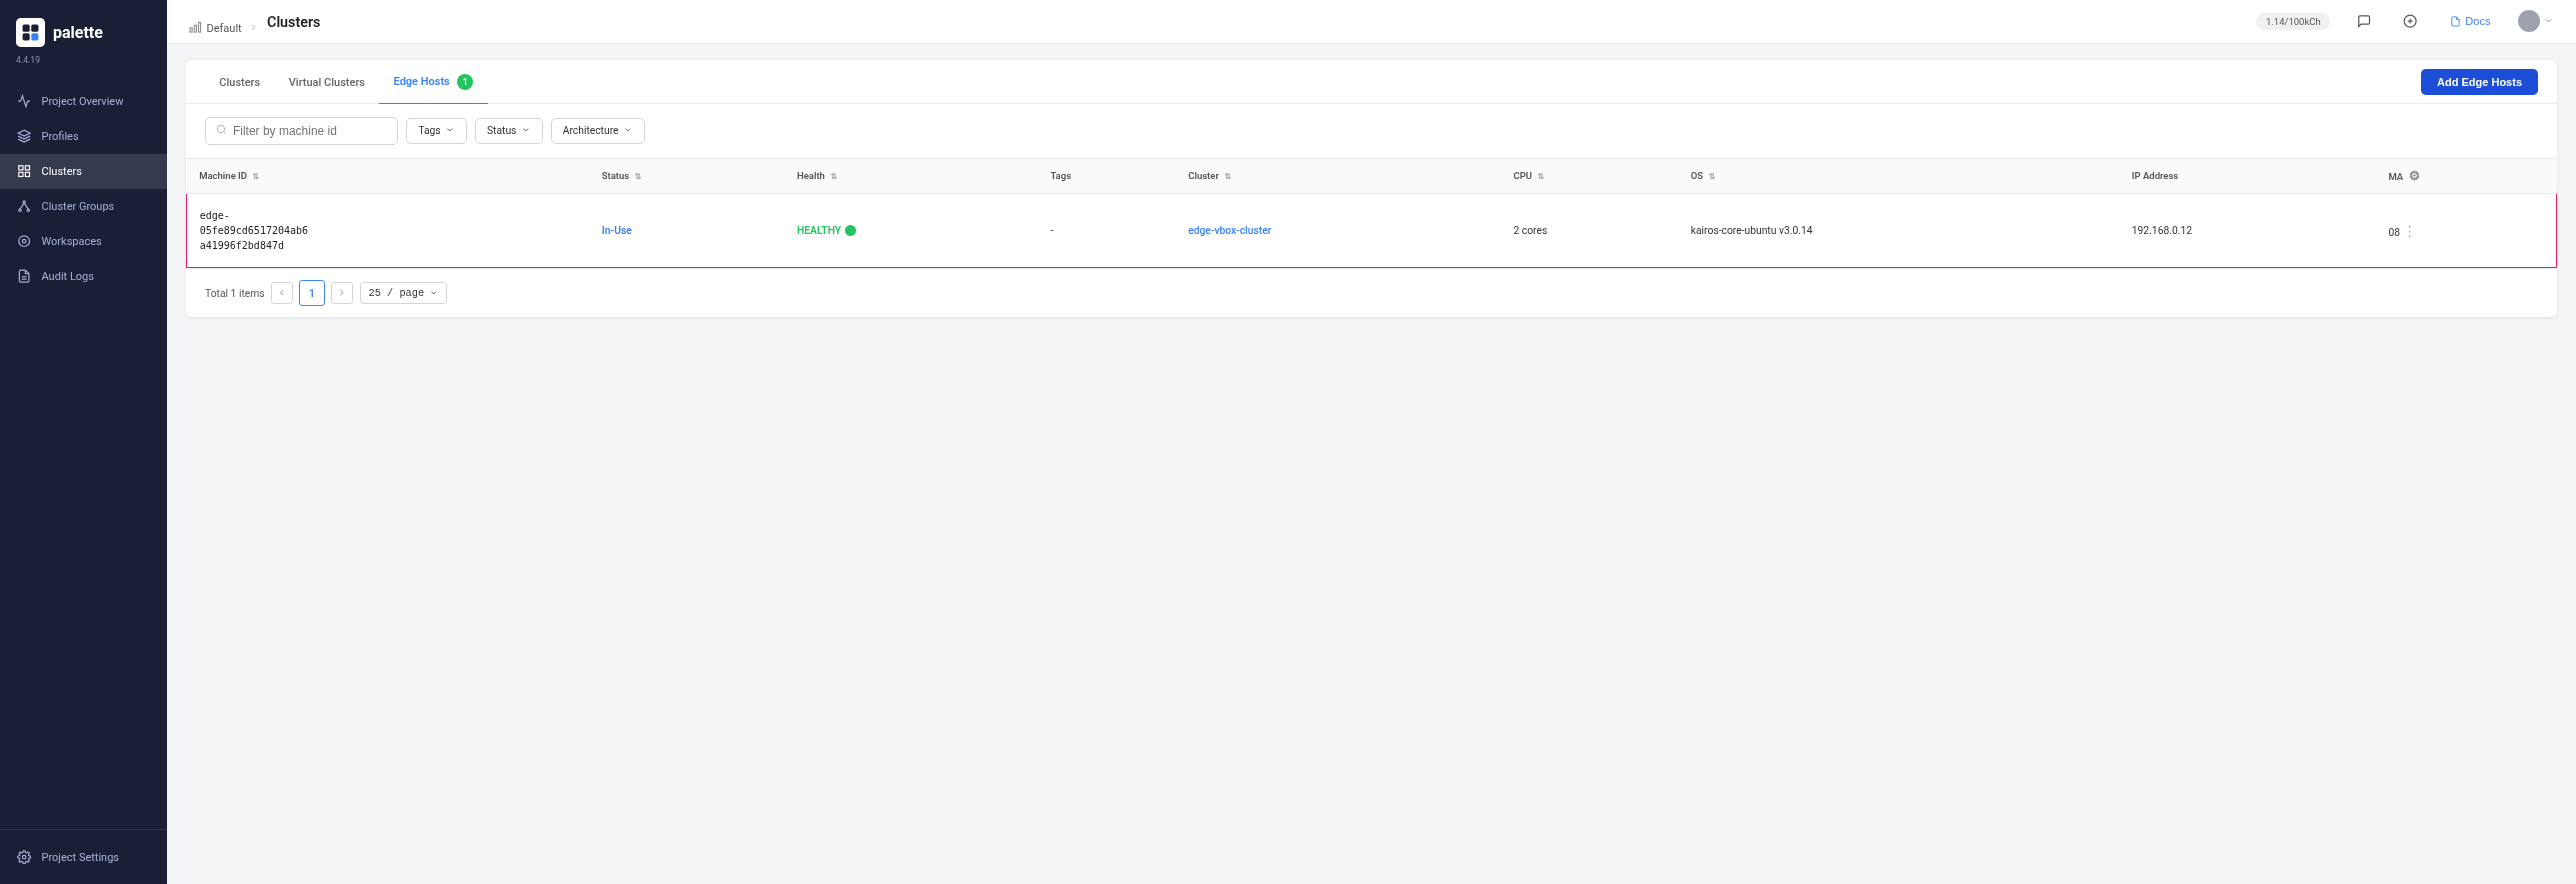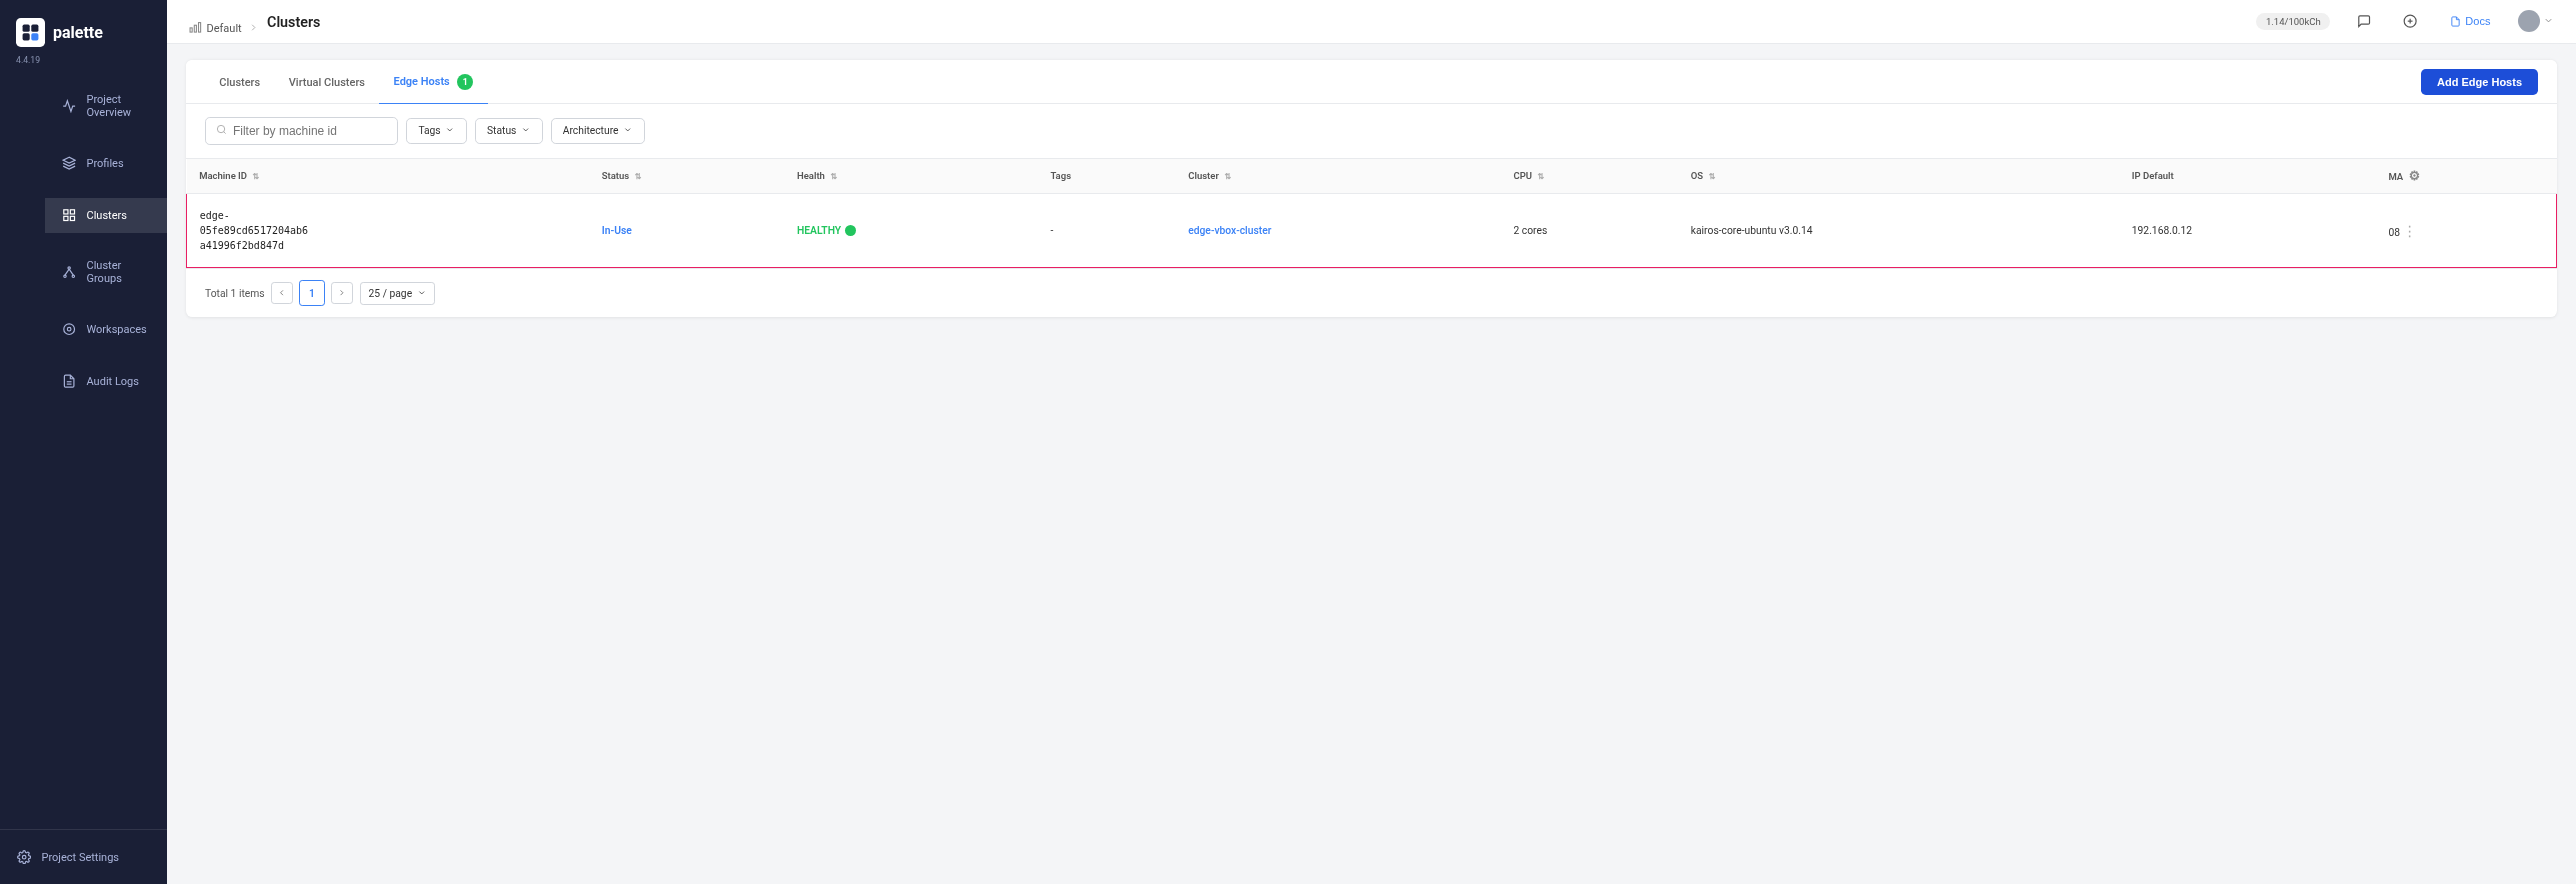--- a/index.html
+++ b/index.html
@@ -26,21 +26,21 @@
       height: 29px;
       background: #fff;
       border-radius: 4.8px;
       display: flex;
       align-items: center;
       justify-content: center;
     }
     .logo-icon svg { width: 19px; height: 19px; }
     .logo-text { font-size: 16px; font-weight: 700; color: #fff; }
     .version-text { font-size: 8.7px; color: #8892b0; padding: 0 16px 14.3px; }
-    .sidebar-nav { flex: 1; display: flex; flex-direction: column; gap: 17px; padding: 4.8px 0; margin-left: 45px; }
+    .sidebar-nav { flex: 1; display: flex; flex-direction: column; gap: 0; padding: 4.8px 0; }
     .nav-item {
       display: flex;
       align-items: center;
       gap: 9.5px;
       padding: 9.5px 16px;
       cursor: pointer;
       color: #a8b2d8;
       font-size: 11px;
       border-radius: 0;
       transition: background 0.15s;
@@ -234,21 +234,21 @@
     .page-num {
       width: 25.4px; height: 25.4px;
       border: 0.8px solid #3b82f6; border-radius: 3.2px;
       display: flex; align-items: center; justify-content: center;
       font-weight: 600; color: #3b82f6; background: #fff;
     }
     .per-page-select {
       border: 0.8px solid #d1d5db; border-radius: 3.2px;
       padding: 4px 8px; font-size: 10.3px; color: #333;
       background: #fff; cursor: pointer;
-      display: flex; align-items: center; gap: 4.8px;
+      display: flex; align-items: center; gap: 4.8px; font-family: Liberation Mono, monospace;
     }
 
     
     .table-settings { cursor: pointer; color: #888; font-size: 12.7px; padding: 3.2px; }
   </style>
 </head>
 <body>
 
 <div class="sidebar">
   <div class="sidebar-logo">
@@ -480,21 +480,21 @@
               </th>
               <th>
                 <span>CPU</span>
                 <span class="sort-icon">⇅</span>
               </th>
               <th>
                 <span>OS</span>
                 <span class="sort-icon">⇅</span>
               </th>
               <th>
-                <span>IP Default</span>
+                <span>IP Address</span>
               </th>
               <th>
                 <span>MA</span>
                 <span class="table-settings">⚙</span>
               </th>
             </tr>
           </thead>
           <tbody>
             <tr class="highlighted">
               <td>

